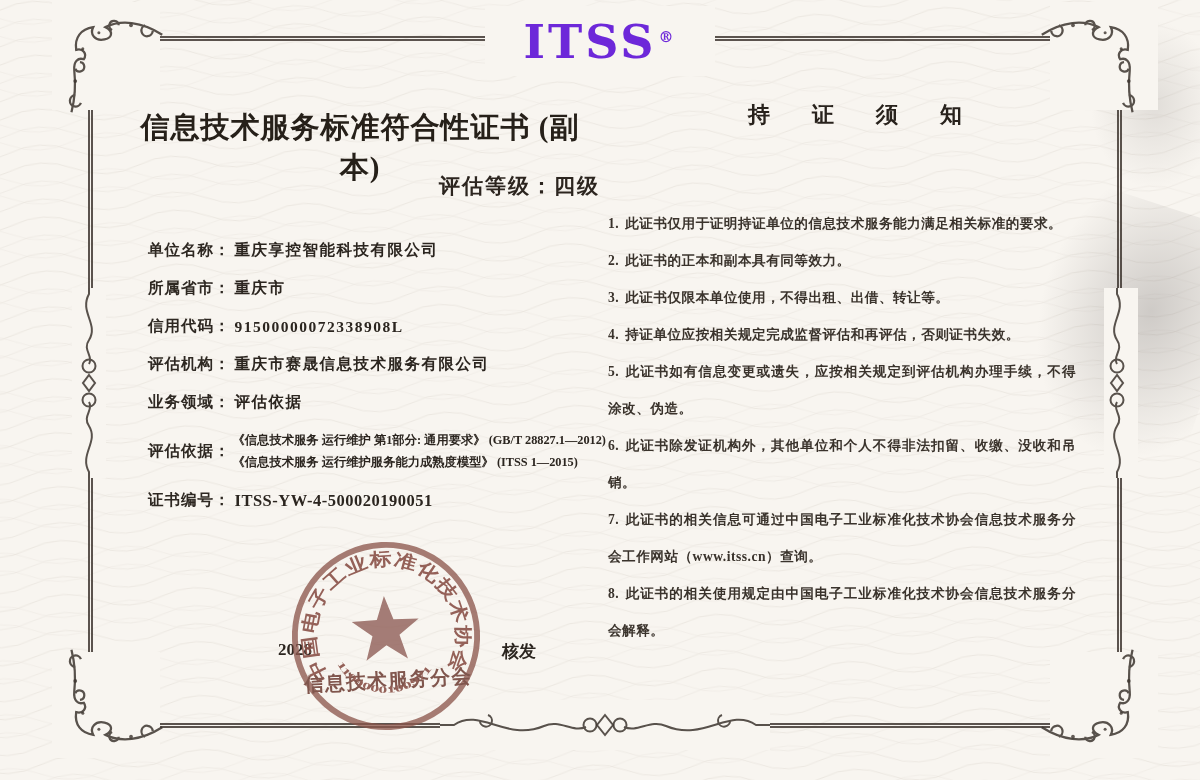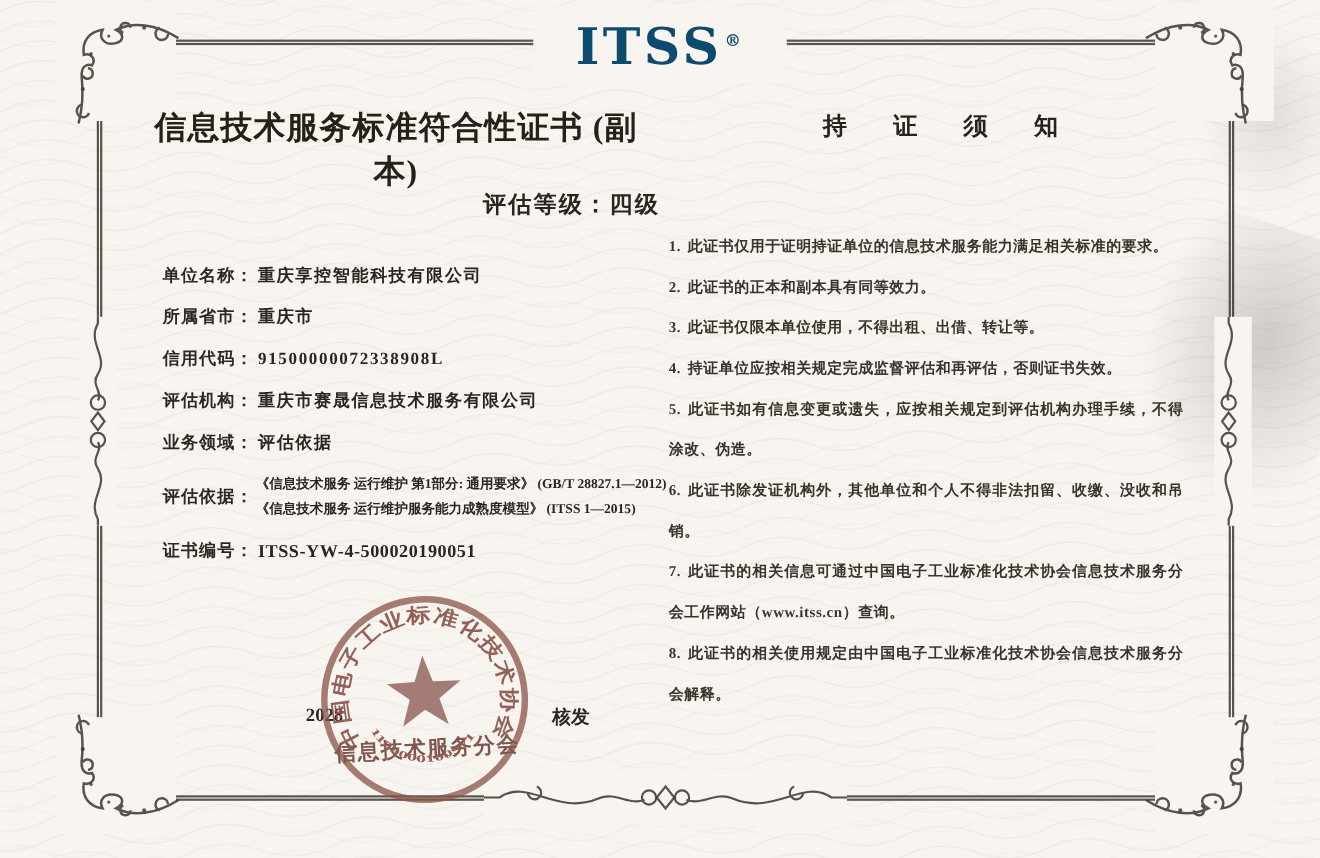--- a/index.html
+++ b/index.html
@@ -34,24 +34,24 @@
   .o-tr{left:1038px;top:12px;transform:scaleX(-1);}
   .o-bl{left:62px;top:646px;transform:scaleY(-1);}
   .o-br{left:1038px;top:646px;transform:scale(-1,-1);}
   .o-left{left:74px;top:288px;}
   .o-right{left:1102px;top:288px;transform:scaleX(-1);}
   .o-bottom{left:440px;top:702px;}
   
   .logo{position:absolute;left:485px;top:10px;width:230px;height:64px;z-index:5;
     display:flex;align-items:center;justify-content:center;background:#f8f5f0;}
   .logo .t{font-family:"DejaVu Serif","Liberation Serif",serif;font-weight:bold;font-size:46px;
-    letter-spacing:3px;color:#0c4a6e;}
+    letter-spacing:3px;color:#6d28d9;}
   .logo sup{font-size:15px;vertical-align:super;margin-left:2px;}
   
-  .title{position:absolute;left:120px;top:96px;width:480px;z-index:5;text-align:center;
+  .title{position:absolute;left:120px;top:108px;width:480px;z-index:5;text-align:center;
     font-size:29px;font-weight:bold;letter-spacing:1px;color:#262019;}
   .grade{position:absolute;left:120px;top:172px;width:480px;z-index:5;text-align:right;
     font-size:21px;font-weight:bold;color:#2c251f;letter-spacing:2px;}
   .fields{position:absolute;left:148px;top:240px;width:460px;z-index:5;}
   .frow{display:flex;align-items:center;margin-bottom:17px;font-size:15.5px;}
   .flbl{font-weight:bold;white-space:nowrap;letter-spacing:1px;color:#2e2username;color:#2e2822;}
   .fval{font-weight:bold;margin-left:4px;letter-spacing:1.5px;color:#2b251f;}
   .basis-lines{margin-left:2px;}
   .basis-lines div{font-size:12.3px;font-weight:bold;line-height:1.75;letter-spacing:0;color:#2b251f;white-space:nowrap;}
   .f-certno .fval{font-size:16.5px;letter-spacing:.5px;}

